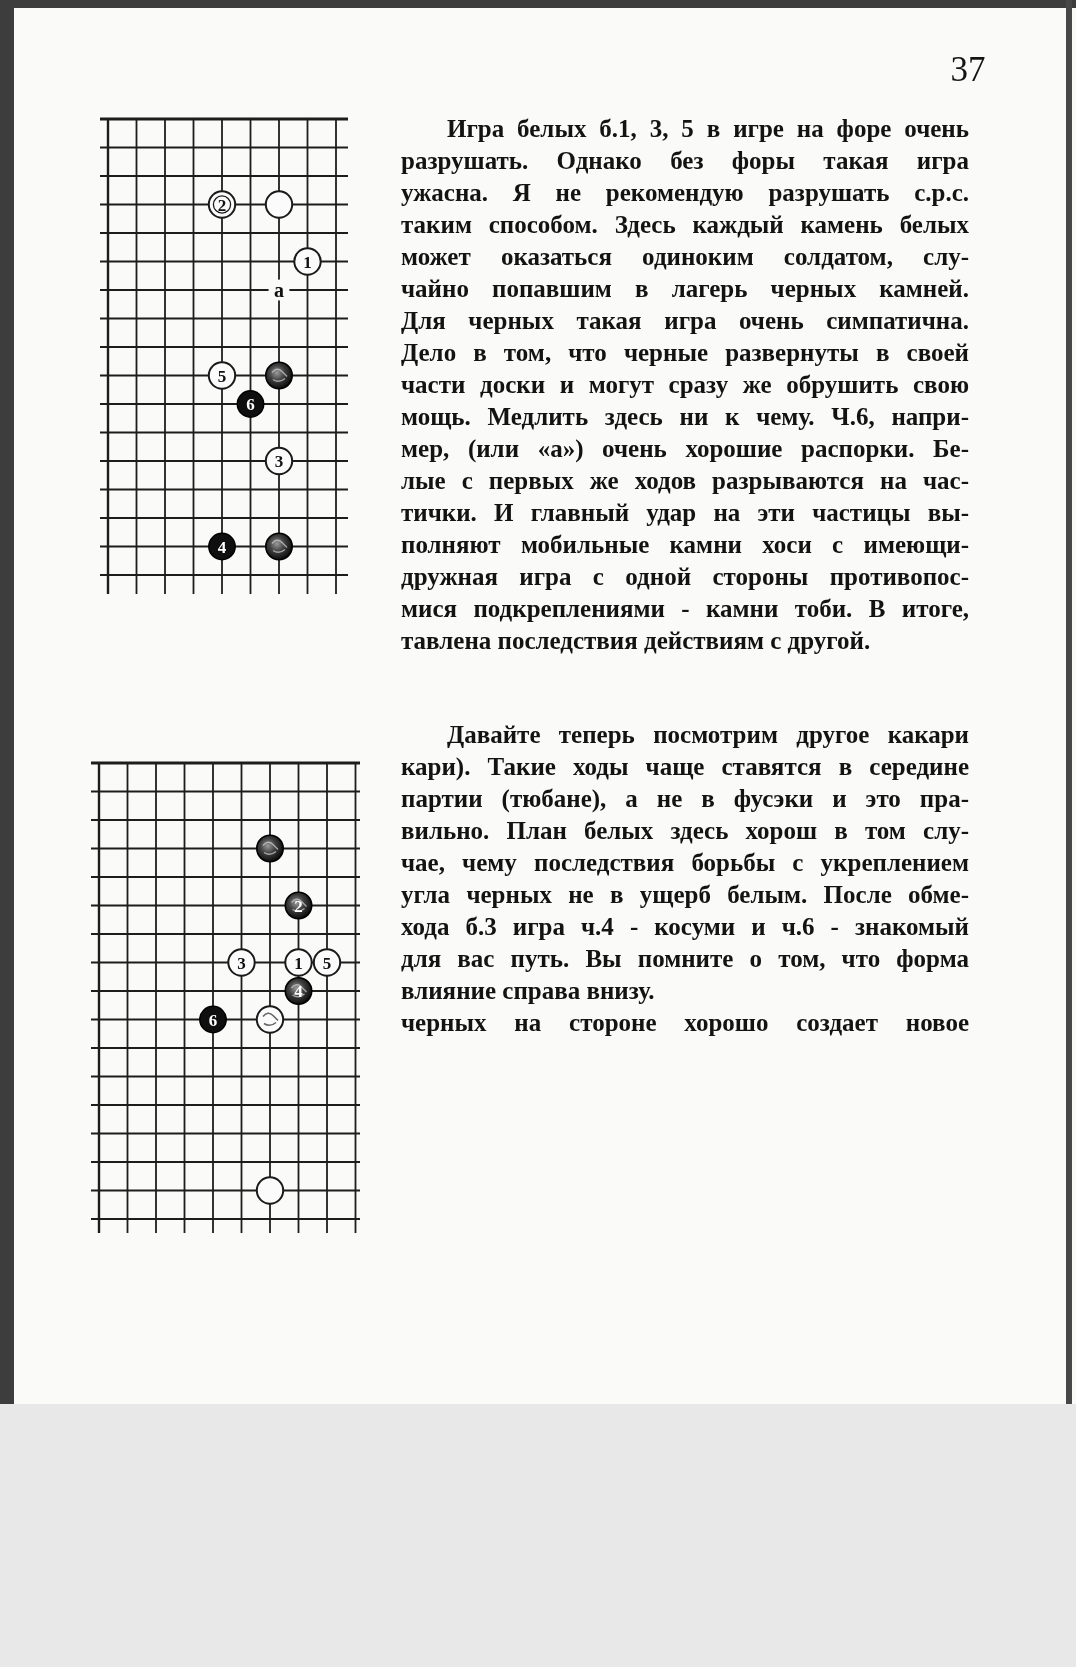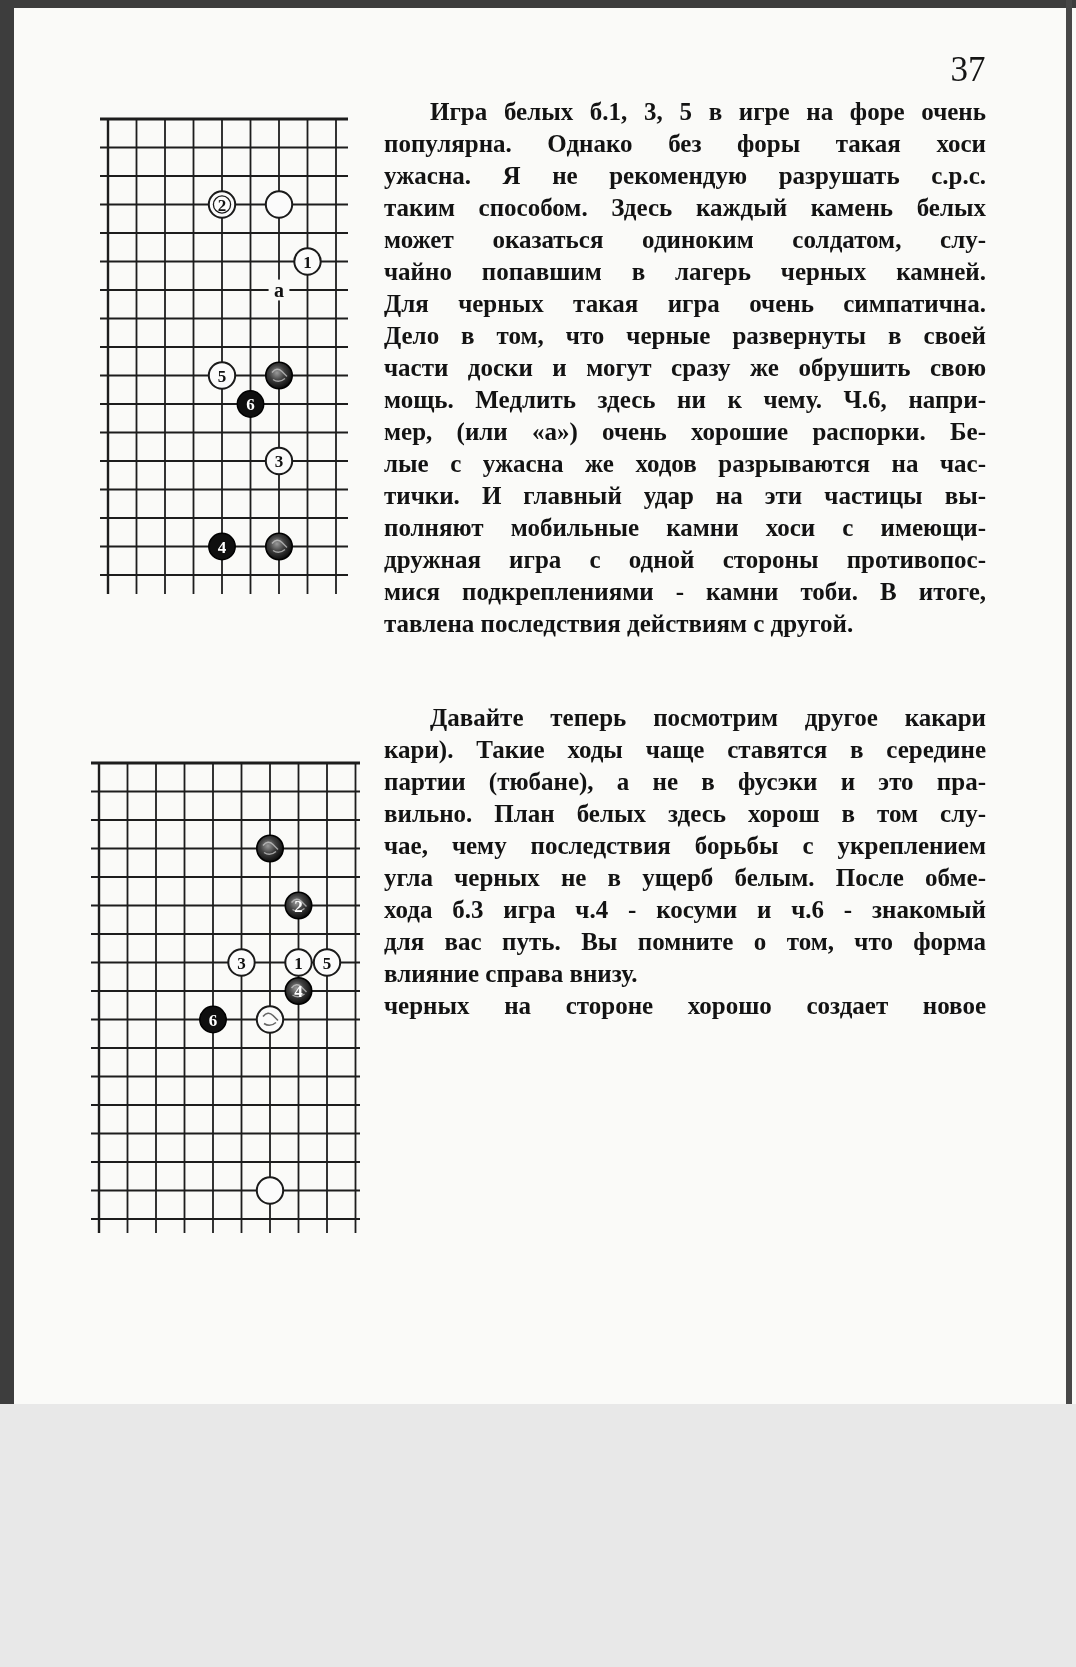--- a/index.html
+++ b/index.html
@@ -14,21 +14,21 @@
   .edge-right{left:1066px;top:0;width:6px;height:1667px;background:#474747;}
   .edge-bottom{left:0;top:1653px;width:1076px;height:14px;}
   .page-number{
     position:absolute;left:930px;top:50px;width:76px;
     font-size:35px;text-align:center;color:#141414;
   }
   .text-col{
     position:absolute;left:384px;top:96px;width:602px;
     font-size:25px;font-weight:bold;line-height:32px;color:#131313;
   }
-  .para{margin:0;}
+  .para{margin:17px;}
   .para + .para{margin-top:62px;}
   .line{text-align:justify;text-align-last:justify;height:32px;white-space:normal;}
   .line.last{text-align-last:left;}
   .para .line:first-child{text-indent:46px;}
   .board{position:absolute;}
   .board1{left:86px;top:110px;}
   .board2{left:86px;top:733px;}
   .footer-rule{position:absolute;left:66px;width:948px;height:3px;background:#1a1a1a;border-radius:2px;}
   .rule1{top:1492px;}
   .rule2{top:1577px;}
@@ -195,31 +195,31 @@
         <path d="M-7,-3 Q-2,-9 3,-4 T8,1 M-6,4 Q0,8 6,3" stroke="#4a4a4a" fill="none" stroke-width="1.6" opacity="0.85"></path>
       </g>
       <g transform="translate(184,457.5)">
         <circle r="13.2" fill="#fbfbfb" stroke="#1a1a1a" stroke-width="2"></circle>
       </g>
     </svg>
 
   <div class="text-col">
     <div class="para">
         <div class="line">Игра белых б.1, 3, 5 в игре на форе очень</div>
-        <div class="line">популярна. Однако без форы такая хоси</div>
+        <div class="line">разрушать. Однако без форы такая игра</div>
         <div class="line">ужасна. Я не рекомендую разрушать с.р.с.</div>
         <div class="line">таким способом. Здесь каждый камень белых</div>
         <div class="line">может оказаться одиноким солдатом, слу-</div>
         <div class="line">чайно попавшим в лагерь черных камней.</div>
         <div class="line">Для черных такая игра очень симпатична.</div>
         <div class="line">Дело в том, что черные развернуты в своей</div>
         <div class="line">части доски и могут сразу же обрушить свою</div>
         <div class="line">мощь. Медлить здесь ни к чему. Ч.6, напри-</div>
         <div class="line">мер, (или «а») очень хорошие распорки. Бе-</div>
-        <div class="line">лые с ужасна же ходов разрываются на час-</div>
+        <div class="line">лые с первых же ходов разрываются на час-</div>
         <div class="line">тички. И главный удар на эти частицы вы-</div>
         <div class="line">полняют мобильные камни хоси с имеющи-</div>
         <div class="line">дружная игра с одной стороны противопос-</div>
         <div class="line">мися подкреплениями - камни тоби. В итоге,</div>
         <div class="line last">тавлена последствия действиям с другой.</div>
       </div>
     <div class="para">
         <div class="line">Давайте теперь посмотрим другое какари</div>
         <div class="line">кари). Такие ходы чаще ставятся в середине</div>
         <div class="line">партии (тюбане), а не в фусэки и это пра-</div>

